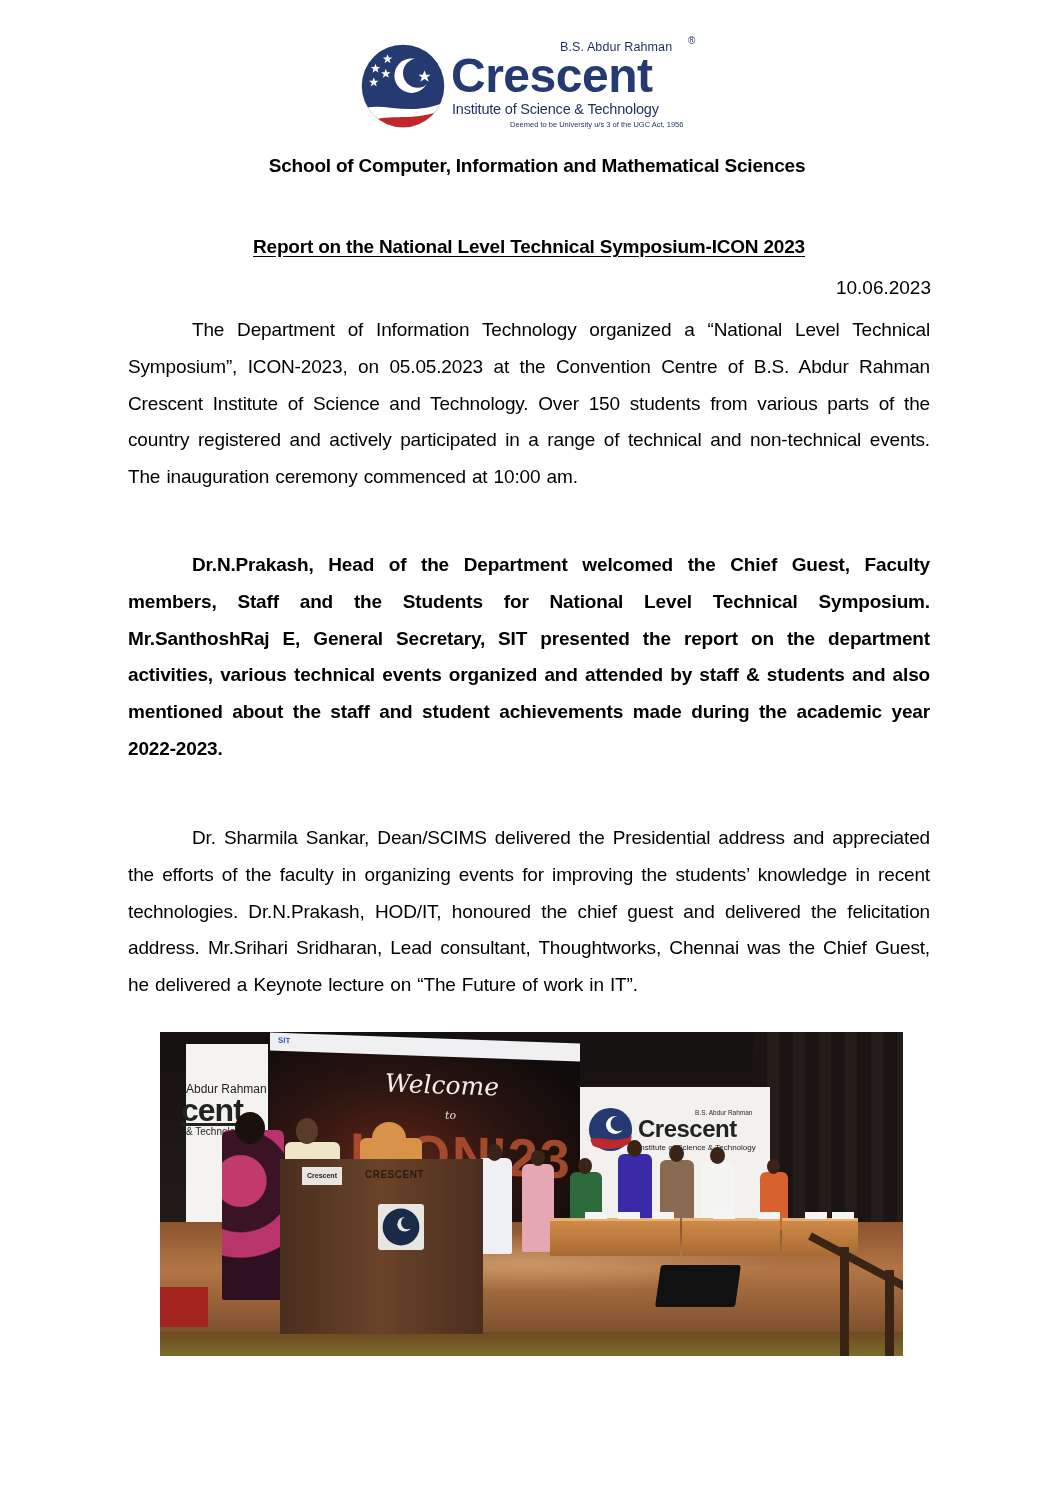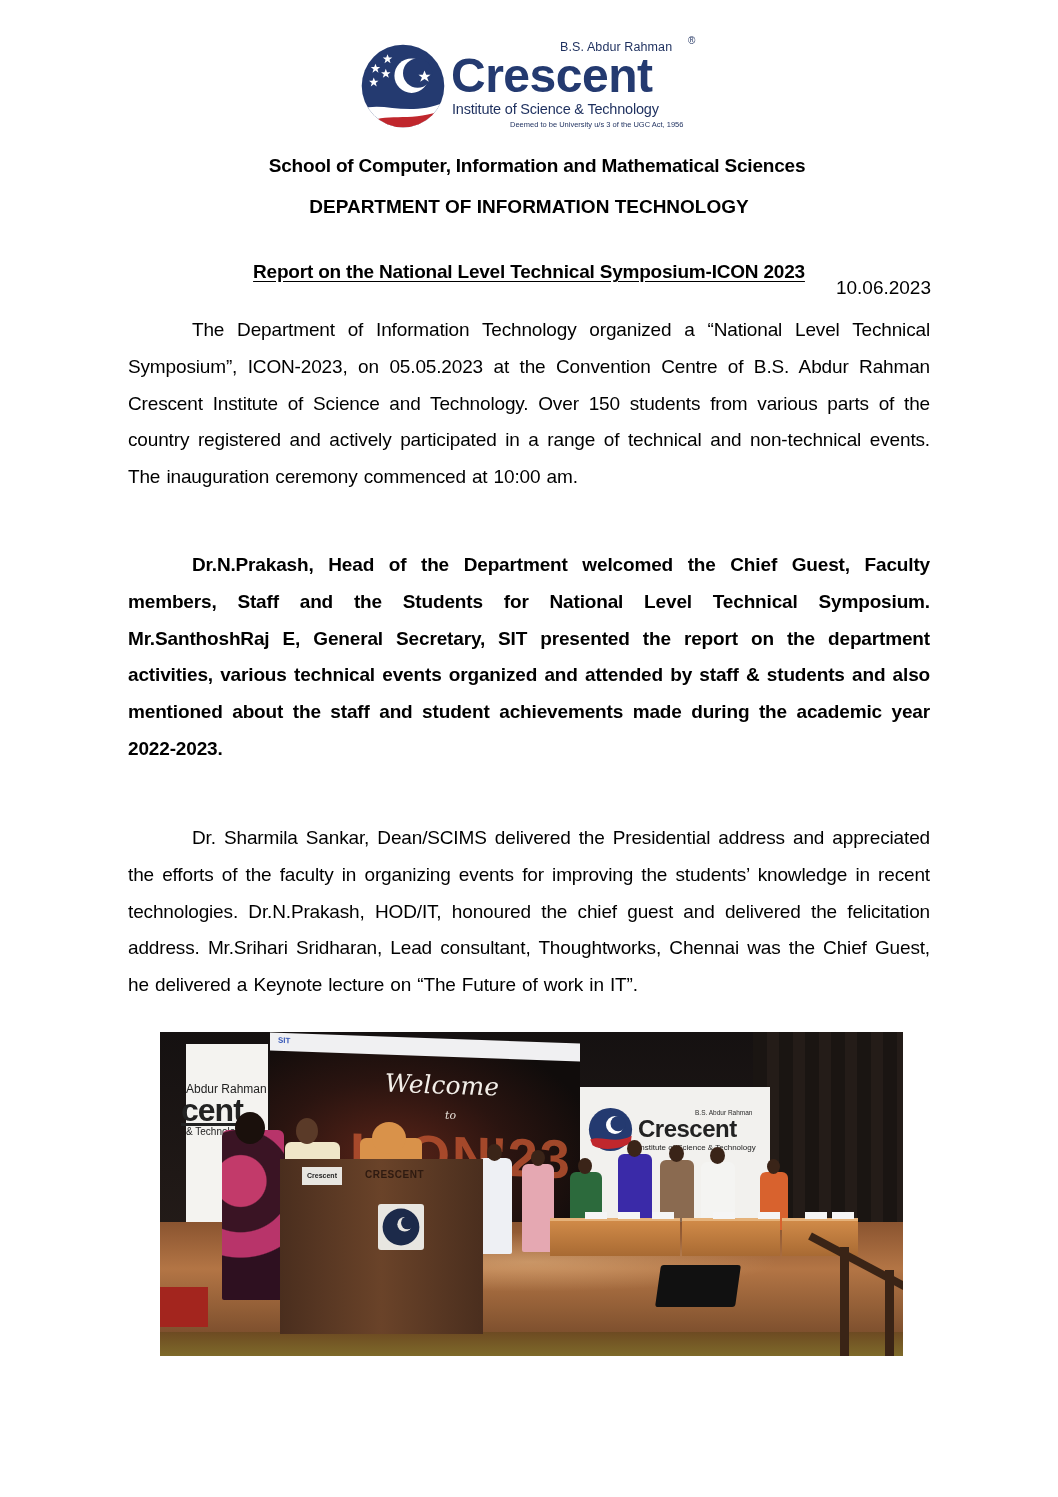--- a/index.html
+++ b/index.html
@@ -11,21 +11,21 @@
     .logo-emblem { position: absolute; left: 0; top: 3px; width: 86px; height: 86px; }
     .logo-top { position: absolute; left: 200px; top: 0px; font-size: 12.5px; color: #1d2f5e; letter-spacing: 0.1px; white-space: nowrap; }
     .logo-reg { position: absolute; left: 328px; top: -5px; font-size: 10px; color: #1d2f5e; }
     .logo-main { position: absolute; left: 91px; top: 10px; font-size: 48px; font-weight: bold; color: #243a70; letter-spacing: -0.5px; line-height: 52px; white-space: nowrap; }
     .logo-sub { position: absolute; left: 92px; top: 61px; font-size: 14.5px; color: #1d2f5e; white-space: nowrap; letter-spacing: -0.2px; }
     .logo-tag { position: absolute; left: 122px; top: 80px; font-size: 7.5px; color: #1d2f5e; white-space: nowrap; font-weight: normal; margin-left: 28px; }
 
     
     .h-school { position: absolute; left: 16px; right: 0; top: 155px; text-align: center; font-weight: bold; font-size: 19px; letter-spacing: -0.2px; }
     .h-dept { position: absolute; left: 0; right: 0; top: 196px; text-align: center; font-weight: bold; font-size: 19px; letter-spacing: 0px; }
-    .h-report { position: absolute; left: 0; right: 0; top: 236px; text-align: center; font-weight: bold; font-size: 19px; letter-spacing: -0.2px; margin-top: 25px; }
+    .h-report { position: absolute; left: 0; right: 0; top: 236px; text-align: center; font-weight: bold; font-size: 19px; letter-spacing: -0.2px; }
     .h-report span { text-decoration: underline; text-underline-offset: 3px; }
     .date { position: absolute; right: 127px; top: 277px; font-size: 19px; }
 
     
     .para { position: absolute; left: 128px; width: 802px; font-size: 19px; line-height: 36.8px; text-align: justify; text-indent: 64px; letter-spacing: -0.15px; word-spacing: 1px; }
     .p1 { top: 312px; }
     .p2 { top: 547px; font-weight: bold; }
     .p3 { top: 820px; }
 
     
@@ -91,21 +91,20 @@
       </g>
     </svg>
     <span class="logo-top">B.S. Abdur Rahman</span>
     <span class="logo-reg">®</span>
     <span class="logo-main">Crescent</span>
     <span class="logo-sub">Institute of Science &amp; Technology</span>
     <span class="logo-tag">Deemed to be University u/s 3 of the UGC Act, 1956</span>
   </div>
 
   <div class="h-school">School of Computer, Information and Mathematical Sciences</div>
-  <div class="h-dept">DEPARTMENT OF INFORMATION TECHNOLOGY</div>
   <div class="h-report"><span>Report on the National Level Technical Symposium-ICON 2023</span></div>
   <div class="date">10.06.2023</div>
 
   <p class="para p1" style="margin:0;">The Department of Information Technology organized a “National Level Technical Symposium”, ICON-2023, on 05.05.2023 at the Convention Centre of B.S. Abdur Rahman Crescent Institute of Science and Technology. Over 150 students from various parts of the country registered and actively participated in a range of technical and non-technical events. The inauguration ceremony commenced at 10:00 am.</p>
   <p class="para p2" style="margin:0;">Dr.N.Prakash, Head of the Department welcomed the Chief Guest, Faculty members, Staff and the Students for National Level Technical Symposium. Mr.SanthoshRaj E, General Secretary, SIT presented the report on the department activities, various technical events organized and attended by staff &amp; students and also mentioned about the staff and student achievements made during the academic year 2022-2023.</p>
   <p class="para p3" style="margin:0;">Dr. Sharmila Sankar, Dean/SCIMS delivered the Presidential address and appreciated the efforts of the faculty in organizing events for improving the students’ knowledge in recent technologies. Dr.N.Prakash, HOD/IT, honoured the chief guest and delivered the felicitation address. Mr.Srihari Sridharan, Lead consultant, Thoughtworks, Chennai was the Chief Guest, he delivered a Keynote lecture on “The Future of work in IT”.</p>
 
   <div class="photo">
     <div class="ph-backwall"></div>
     <div class="ph-curtain"></div>

